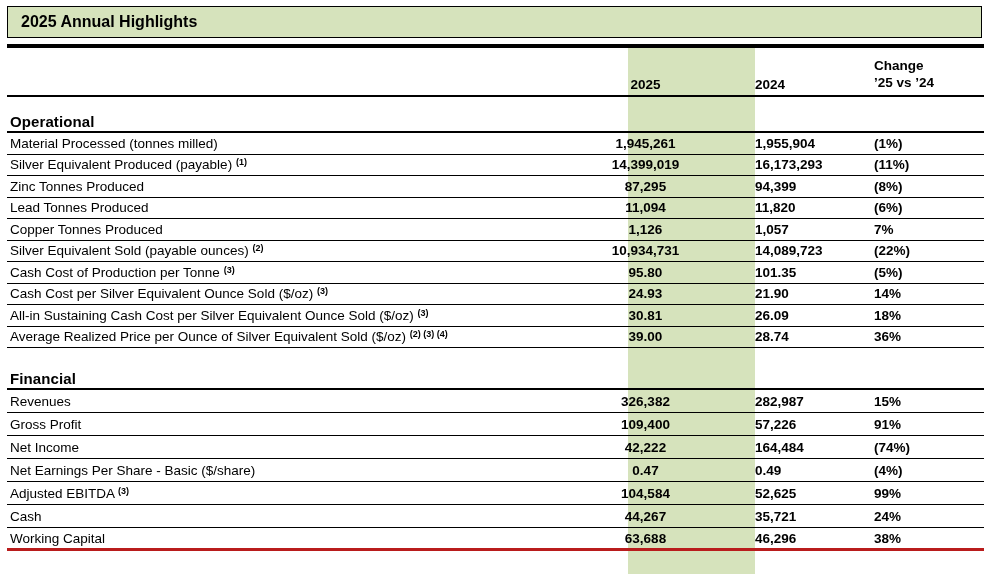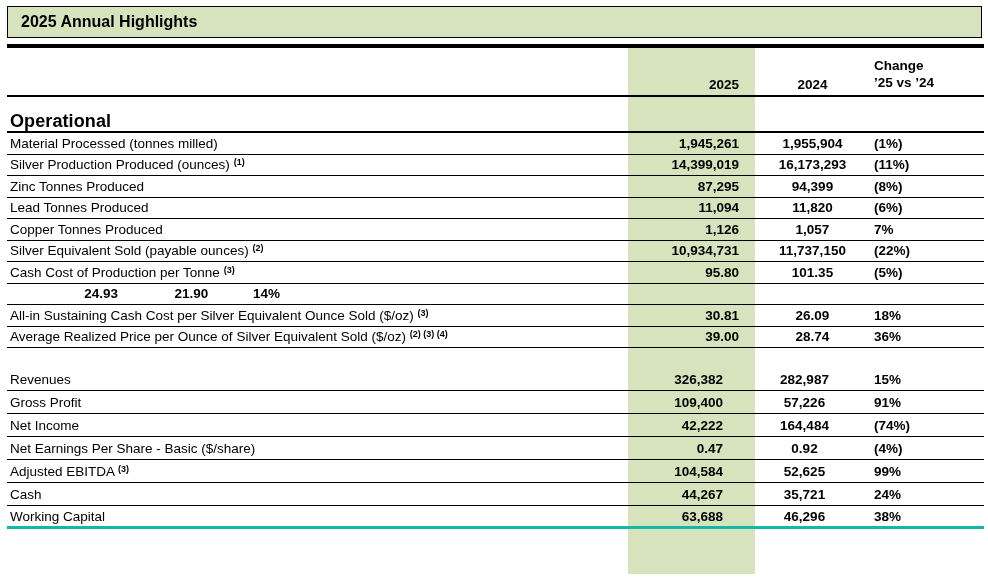--- a/index.html
+++ b/index.html
@@ -11,46 +11,46 @@
     background:#d6e3bc;border:1.5px solid #000;box-sizing:border-box;
     display:flex;align-items:center;
     font-size:16px;font-weight:bold;padding-left:13px;
   }
   .rule-top{position:absolute;left:7px;top:44px;width:977px;height:4px;background:#000;}
   .stripe{position:absolute;left:628px;top:48px;width:127px;height:526px;background:#d6e3bc;}
 
   .content{position:absolute;left:7px;top:48px;width:977px;}
 
   .c0{flex:1 1 auto;padding-left:3px;min-width:0;}
-  .c1{flex:0 0 127px;text-align:right;padding-right:16px;box-sizing:border-box;}
-  .c2{flex:0 0 119px;text-align:center;padding-right:4px;box-sizing:border-box;}
+  .c1{flex:0 0 127px;text-align:center;padding-right:16px;box-sizing:border-box;}
+  .c2{flex:0 0 119px;text-align:left;padding-right:4px;box-sizing:border-box;margin-left:38px;}
   .c3{flex:0 0 110px;text-align:left;padding-right:6px;box-sizing:border-box;}
 
   .col-header{
     display:flex;align-items:flex-end;height:49px;box-sizing:border-box;
     border-bottom:2px solid #000;padding-bottom:3px;
     font-size:13.5px;font-weight:bold;
   }
   .col-header .two-line{line-height:1.25;}
 
   .gap-a{height:14px;}
   .gap-b{height:20px;}
 
   .section-heading{
     height:22px;box-sizing:border-box;border-bottom:2px solid #000;
-    display:flex;align-items:center;font-size:18px;font-weight:bold;
+    display:flex;align-items:center;font-size:15px;font-weight:bold;
     padding-left:3px;letter-spacing:.1px;
   }
 
   .row{
     display:flex;align-items:center;height:21.5px;box-sizing:border-box;
     border-bottom:1px solid #000;font-size:13.5px;
   }
-  .row.fin{height:23px;gap:8px;}
-  .row.last{border-bottom:3px solid #14b8a6;}
+  .row.fin{height:23px;}
+  .row.last{border-bottom:3px solid #b91c1c;}
   .row .num{font-weight:bold;}
   .row .c0{white-space:nowrap;overflow:hidden;}
   sup{font-size:9px;line-height:0;vertical-align:4px;font-weight:bold;}
 </style>
 </head>
 <body>
 
 <div class="page">
 
   <div class="title-bar">
@@ -77,21 +77,21 @@
     <div class="section-heading">Operational</div>
 
     <div class="row">
       <div class="c0"><span>Material Processed (tonnes milled)</span></div>
       <div class="c1 num">1,945,261</div>
       <div class="c2 num">1,955,904</div>
       <div class="c3 num">(1%)</div>
     </div>
 
     <div class="row">
-      <div class="c0"><span>Silver Production Produced (ounces)</span> <sup>(1)</sup></div>
+      <div class="c0"><span>Silver Equivalent Produced (payable)</span> <sup>(1)</sup></div>
       <div class="c1 num">14,399,019</div>
       <div class="c2 num">16,173,293</div>
       <div class="c3 num">(11%)</div>
     </div>
 
 
     <div class="row">
       <div class="c0"><span>Zinc Tonnes Produced</span></div>
       <div class="c1 num">87,295</div>
       <div class="c2 num">94,399</div>
@@ -108,32 +108,33 @@
     <div class="row">
       <div class="c0"><span>Copper Tonnes Produced</span></div>
       <div class="c1 num">1,126</div>
       <div class="c2 num">1,057</div>
       <div class="c3 num">7% </div>
     </div>
 
     <div class="row">
       <div class="c0"><span>Silver Equivalent Sold (payable ounces)</span> <sup>(2)</sup></div>
       <div class="c1 num">10,934,731</div>
-      <div class="c2 num">11,737,150</div>
+      <div class="c2 num">14,089,723</div>
       <div class="c3 num">(22%)</div>
     </div>
 
     <div class="row">
       <div class="c0"><span>Cash Cost of Production per Tonne</span> <sup>(3)</sup></div>
       <div class="c1 num">95.80</div>
       <div class="c2 num">101.35</div>
       <div class="c3 num">(5%)</div>
     </div>
 
     <div class="row">
+      <div class="c0"><span>Cash Cost per Silver Equivalent Ounce Sold ($/oz)</span> <sup>(3)</sup></div>
       <div class="c1 num">24.93</div>
       <div class="c2 num">21.90</div>
       <div class="c3 num">14% </div>
     </div>
 
     <div class="row">
       <div class="c0"><span>All-in Sustaining Cash Cost per Silver Equivalent Ounce Sold ($/oz)</span> <sup>(3)</sup></div>
       <div class="c1 num">30.81</div>
       <div class="c2 num">26.09</div>
       <div class="c3 num">18% </div>
@@ -141,20 +142,21 @@
 
     <div class="row">
       <div class="c0"><span>Average Realized Price per Ounce of Silver Equivalent Sold ($/oz)</span> <sup>(2) (3) (4)</sup></div>
       <div class="c1 num">39.00</div>
       <div class="c2 num">28.74</div>
       <div class="c3 num">36% </div>
     </div>
 
     <div class="gap-b"></div>
 
+    <div class="section-heading">Financial</div>
 
     <div class="row fin">
       <div class="c0"><span>Revenues</span></div>
       <div class="c1 num">326,382</div>
       <div class="c2 num">282,987</div>
       <div class="c3 num">15% </div>
     </div>
 
     <div class="row fin">
       <div class="c0"><span>Gross Profit</span></div>
@@ -166,21 +168,21 @@
     <div class="row fin">
       <div class="c0"><span>Net Income</span></div>
       <div class="c1 num">42,222</div>
       <div class="c2 num">164,484</div>
       <div class="c3 num">(74%)</div>
     </div>
 
     <div class="row fin">
       <div class="c0"><span>Net Earnings Per Share - Basic ($/share)</span></div>
       <div class="c1 num">0.47</div>
-      <div class="c2 num">0.92</div>
+      <div class="c2 num">0.49</div>
       <div class="c3 num">(4%)</div>
     </div>
 
     <div class="row fin">
       <div class="c0"><span>Adjusted EBITDA</span> <sup>(3)</sup></div>
       <div class="c1 num">104,584</div>
       <div class="c2 num">52,625</div>
       <div class="c3 num">99% </div>
     </div>
 

